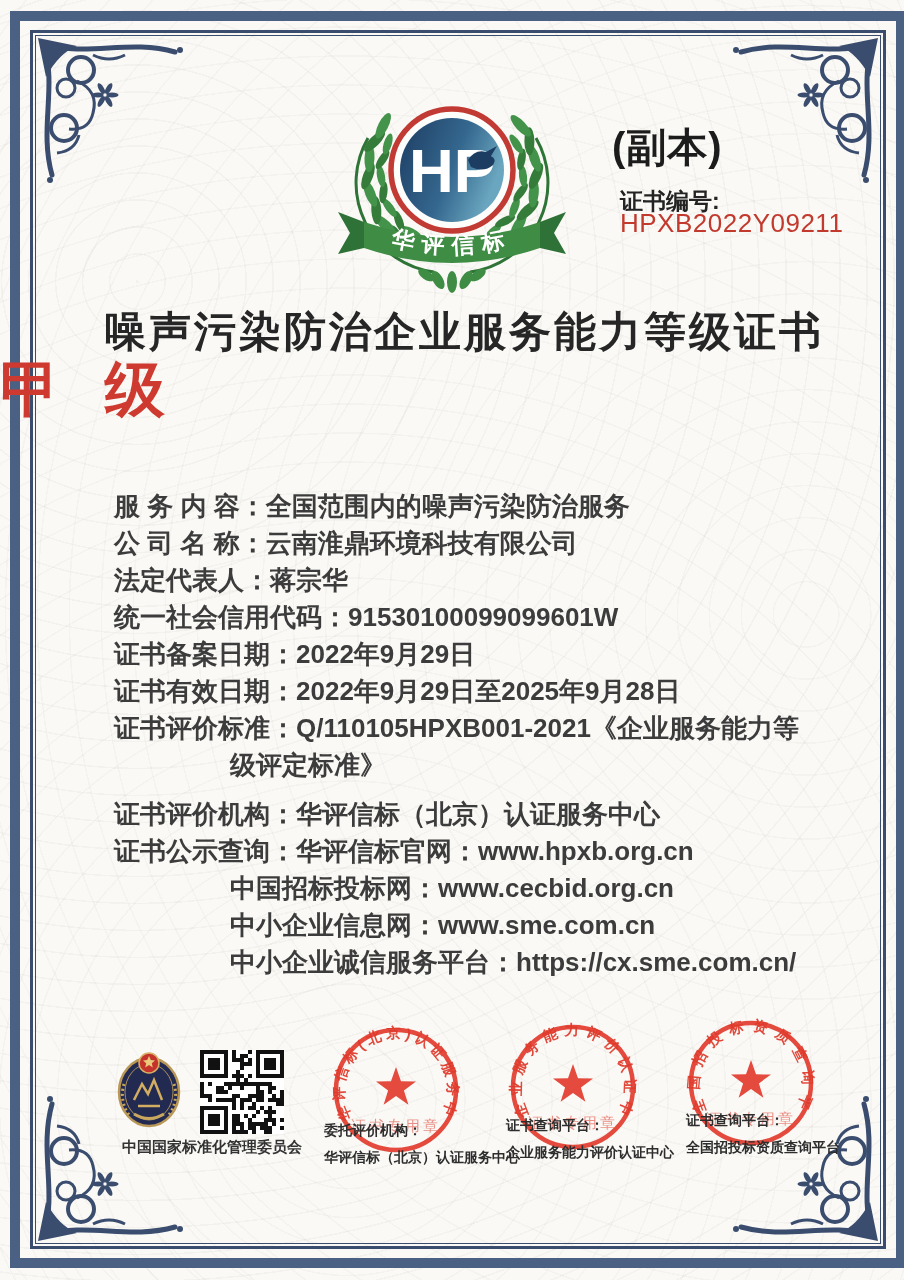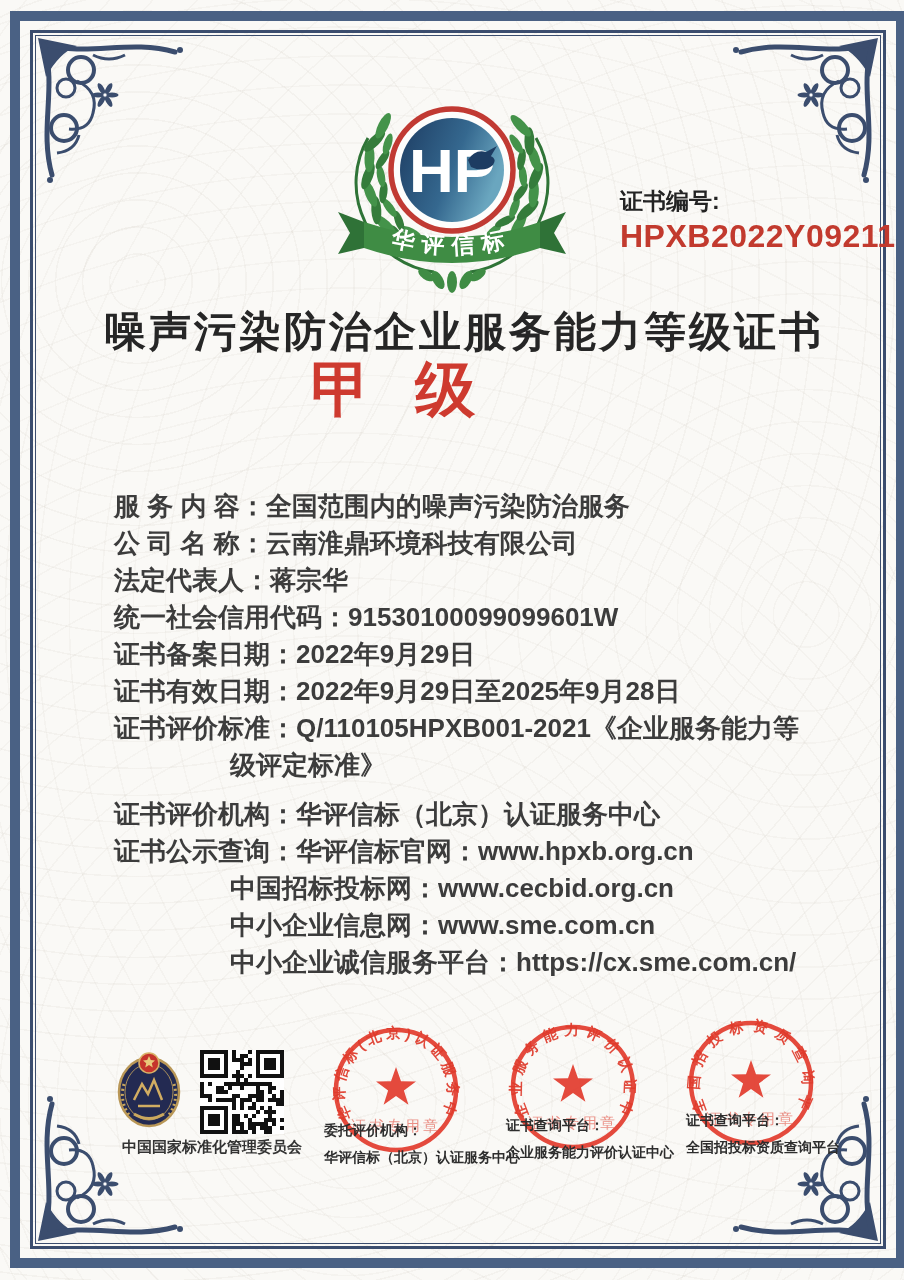--- a/index.html
+++ b/index.html
@@ -19,25 +19,25 @@
   .corner{position:absolute;width:150px;height:150px;color:#3b4d6e;z-index:3;}
   .corner.tl{left:33px;top:33px;}
   .corner.tr{right:33px;top:33px;transform:scaleX(-1);}
   .corner.bl{left:33px;bottom:34px;transform:scaleY(-1);}
   .corner.br{right:33px;bottom:34px;transform:scale(-1,-1);}
 
   .logo{position:absolute;left:330px;top:82px;width:244px;height:212px;z-index:4;}
 
   .copy-label{position:absolute;left:612px;top:120px;font-size:40px;font-weight:800;color:#1c1c1c;letter-spacing:1px;z-index:4;}
   .certno-label{position:absolute;left:620px;top:186px;font-size:23px;font-weight:800;color:#232323;z-index:4;}
-  .certno-value{position:absolute;left:620px;top:218px;font-size:32px;font-weight:700;color:#c23a2e;letter-spacing:.5px;z-index:4;}
+  .certno-value{position:absolute;left:620px;top:208px;font-size:26px;font-weight:400;color:#c23a2e;letter-spacing:.5px;z-index:4;}
 
   .title{position:absolute;left:0;width:904px;top:292px;margin:12px;text-align:center;
          font-size:42px;font-weight:900;letter-spacing:3px;color:#262626;z-index:4;}
-  .grade{position:absolute;left:0;width:800px;top:350px;text-align:center;
+  .grade{position:absolute;left:0;width:800px;top:350px;text-align:left;
          font-size:60px;font-weight:900;letter-spacing:14px;color:#ce3a2f;z-index:4;}
 
   .block{position:absolute;left:114px;font-size:26px;font-weight:700;color:#3c3c3c;line-height:37px;z-index:4;white-space:nowrap;margin-top:44px;}
   .block1{top:444px;}
   .block2{top:592px;}
   .block3{top:752px;}
   .row.cont{padding-left:116px;}
 
   .emblem{position:absolute;left:116px;top:1046px;width:66px;height:84px;z-index:4;}
   .qr{position:absolute;left:200px;top:1050px;width:84px;height:84px;z-index:4;}
@@ -159,20 +159,21 @@
     </text>
     <g fill="#3f8c44">
       <ellipse cx="122" cy="200" rx="5" ry="11"></ellipse>
       <ellipse cx="108" cy="198" rx="5" ry="10" transform="rotate(-30 108 198)"></ellipse>
       <ellipse cx="136" cy="198" rx="5" ry="10" transform="rotate(30 136 198)"></ellipse>
       <ellipse cx="96" cy="193" rx="4.5" ry="9" transform="rotate(-55 96 193)"></ellipse>
       <ellipse cx="148" cy="193" rx="4.5" ry="9" transform="rotate(55 148 193)"></ellipse>
     </g>
   </svg>
 
+  <div class="copy-label">(副本)</div>
   <div class="certno-label">证书编号:</div>
   <div class="certno-value">HPXB2022Y09211</div>
 
   <h1 class="title">噪声污染防治企业服务能力等级证书</h1>
   <div class="grade">甲 级</div>
 
   <div class="block block1">
     <div class="row"><span>服 务 内 容：</span><span>全国范围内的噪声污染防治服务</span></div>
     <div class="row"><span>公 司 名 称：</span><span>云南淮鼎环境科技有限公司</span></div>
     <div class="row"><span>法定代表人：</span><span>蒋宗华</span></div>

